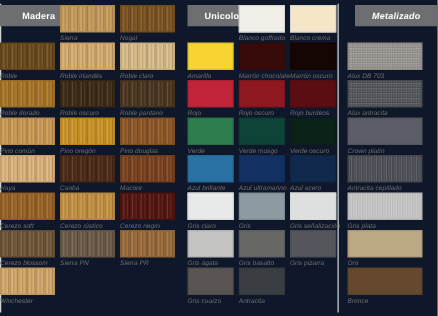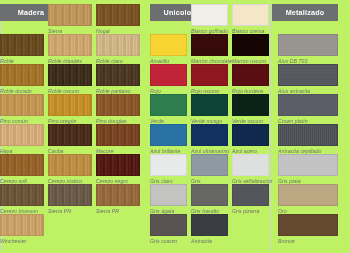--- a/index.html
+++ b/index.html
@@ -13,21 +13,21 @@
     height: 253px;
     overflow: hidden;
     font-family: "Liberation Sans", sans-serif;
     position: relative;
   }
 
   #sheet {
     position: relative;
     width: 350px;
     height: 253px;
-    background: #bef264;
+    background: #0f172a;
   }
 
   .group {
     position: absolute;
     top: 0;
     height: 253px;
   }
 
   .group-madera     { left: 0px;   width: 148px; }
   .group-unicolor   { left: 150px; width: 120px; }
@@ -126,21 +126,21 @@
     color: #ffffff;
     font-weight: bold;
     font-size: 7.2px;
     line-height: 17px;
     height: 17px;
     text-align: center;
     letter-spacing: 0.2px;
   }
   .header-madera     { left: 0px;   top: 4px; width: 62px; }
   .header-unicolor   { left: 0px;   top: 4px; width: 58px; }
-  .header-metalizado { left: 0px;   top: 4px; width: 66px; }
+  .header-metalizado { left: 12px;   top: 4px; width: 66px; font-style: italic; }
 </style>
 </head>
 <body>
 
 <div id="sheet">
 
   <div class="divider"></div>
   <div class="divider divider-2"></div>
 
   <div class="group group-madera">

